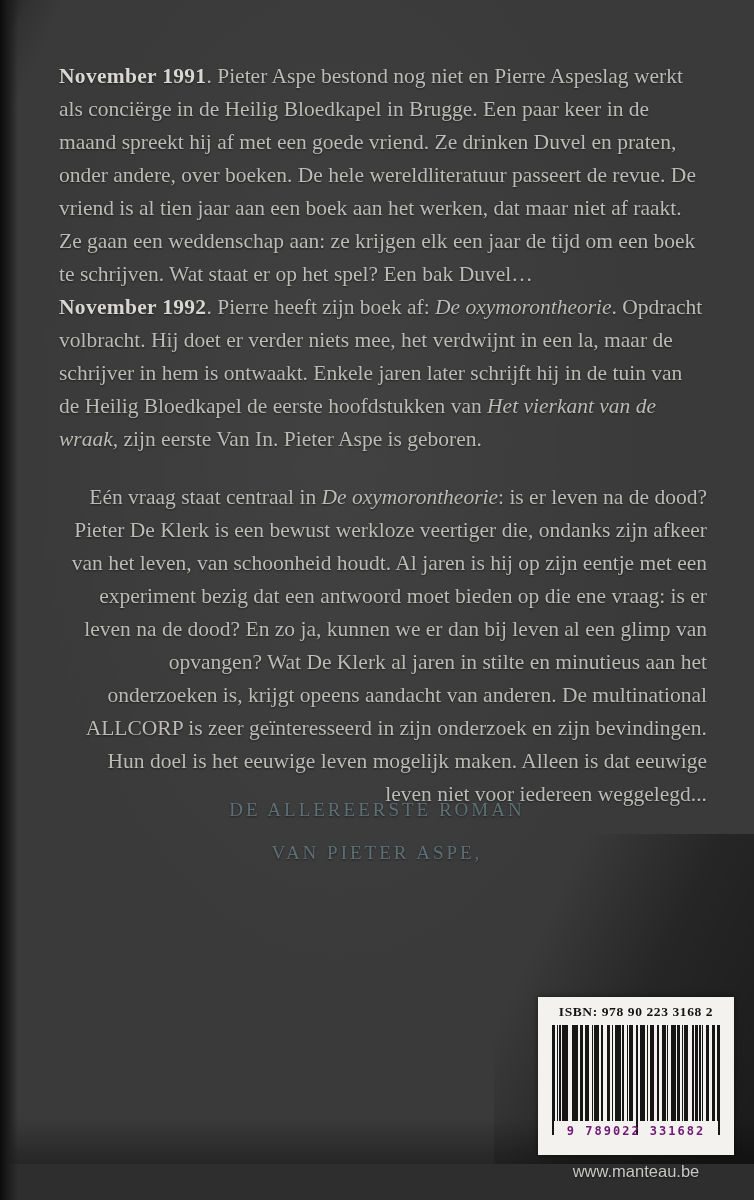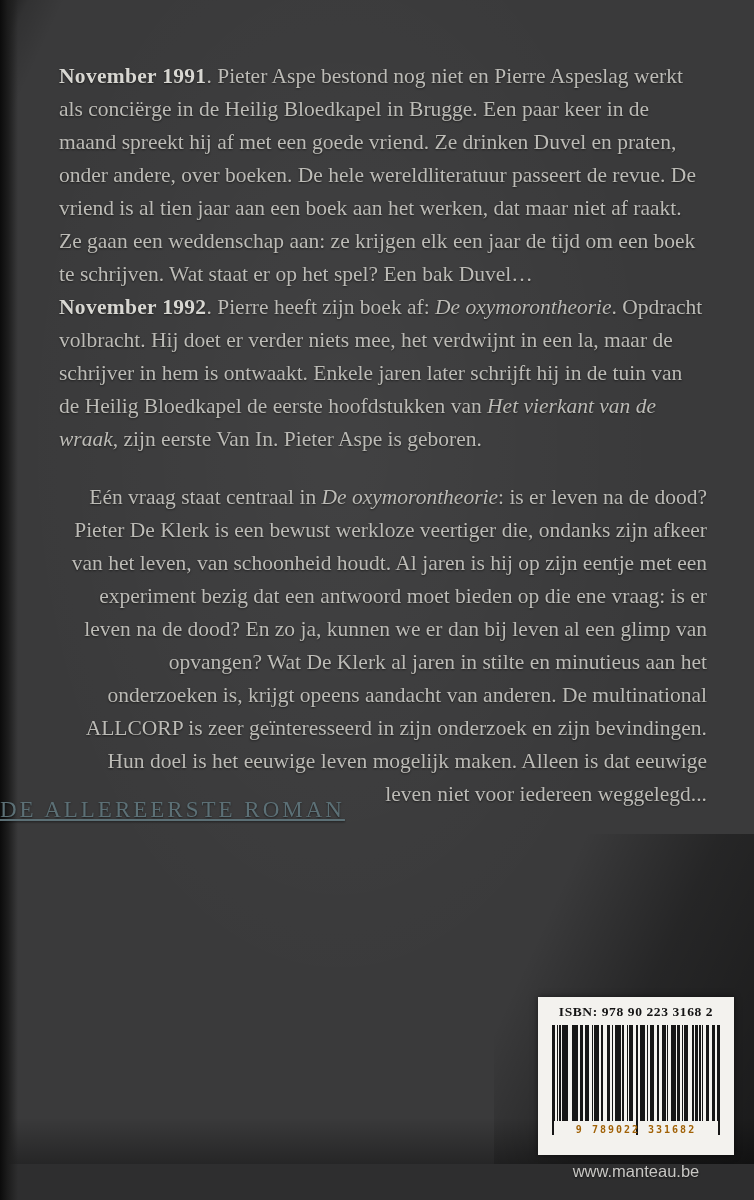--- a/index.html
+++ b/index.html
@@ -31,24 +31,23 @@
     color:#bcbbb6;font-size:21.5px;line-height:33px;
     text-align:left;
     text-shadow:0 1px 2px rgba(0,0,0,0.55);
   }
   .blurb p{margin:0;}
   .blurb p.gap{margin-top:25px;text-align:right;}
   .blurb strong{font-weight:bold;color:#d8d7d2;letter-spacing:0.3px;}
   .blurb em{font-style:italic;font-family:Liberation Serif, serif;}
   .tagline{
     position:absolute;left:0;top:788px;width:754px;
-    color:#5c7076;
-    font-size:23px;line-height:43px;letter-spacing:3px;
+    text-align:center;color:#5c7076;
+    font-size:19px;line-height:43px;letter-spacing:3px;
     text-shadow:0 1px 2px rgba(0,0,0,0.5);
-    text-decoration:underline;
   }
   .publisher{
     position:absolute;left:338px;top:1142px;
     color:#eceae7;font-family:"Liberation Sans", sans-serif;
     font-size:30px;font-weight:500;letter-spacing:0.5px;
     text-shadow:0 1px 2px rgba(0,0,0,0.5);
   }
   .barcode-box{
     position:absolute;left:538px;top:997px;width:196px;height:158px;
     background:#f3f2ee;box-shadow:0 0 6px rgba(0,0,0,0.5);
@@ -63,22 +62,22 @@
     background-image:
       repeating-linear-gradient(90deg,#161616 0 2px, transparent 2px 7px),
       repeating-linear-gradient(90deg,#161616 0 3px, transparent 3px 11px),
       repeating-linear-gradient(90deg,#161616 0 1px, transparent 1px 5px);
   }
   .bars .guard{position:absolute;top:0;width:2px;height:110px;background:#161616;}
   .bars .guard.left{left:0;}
   .bars .guard.mid{left:50%;}
   .bars .guard.right{right:0;}
   .digits{
-    position:relative;margin-top:3px;text-align:center;color:#a16207;
-    font-family:"DejaVu Sans Mono", monospace;font-size:10px;font-weight:bold;
+    position:relative;margin-top:3px;text-align:center;color:#701a75;
+    font-family:"DejaVu Sans Mono", monospace;font-size:12px;font-weight:bold;
     letter-spacing:2px;
   }
   .website{
     position:absolute;left:538px;top:1162px;width:196px;text-align:center;
     color:#c8c7c4;font-family:"Liberation Sans", sans-serif;font-size:16.5px;
     text-shadow:0 1px 2px rgba(0,0,0,0.6);
   }
 </style>
 </head>
 <body>
@@ -88,20 +87,21 @@
   <div class="spine-shadow"></div>
 
   <div class="blurb">
     <p><strong>November 1991</strong><span>. Pieter Aspe bestond nog niet en Pierre Aspeslag werkt als conciërge in de Heilig Bloedkapel in Brugge. Een paar keer in de maand spreekt hij af met een goede vriend. Ze drinken Duvel en praten, onder andere, over boeken. De hele wereldliteratuur passeert de revue. De vriend is al tien jaar aan een boek aan het werken, dat maar niet af raakt. Ze gaan een weddenschap aan: ze krijgen elk een jaar de tijd om een boek te schrijven. Wat staat er op het spel? Een bak Duvel…</span></p>
     <p><strong>November 1992</strong><span>. Pierre heeft zijn boek af: </span><em>De oxymorontheorie</em><span>. Opdracht volbracht. Hij doet er verder niets mee, het verdwijnt in een la, maar de schrijver in hem is ontwaakt. Enkele jaren later schrijft hij in de tuin van de Heilig Bloedkapel de eerste hoofdstukken van </span><em>Het vierkant van de wraak</em><span>, zijn eerste Van In. Pieter Aspe is geboren.</span></p>
     <p class="gap"><span>Eén vraag staat centraal in </span><em>De oxymorontheorie</em><span>: is er leven na de dood? Pieter De Klerk is een bewust werkloze veertiger die, ondanks zijn afkeer van het leven, van schoonheid houdt. Al jaren is hij op zijn eentje met een experiment bezig dat een antwoord moet bieden op die ene vraag: is er leven na de dood? En zo ja, kunnen we er dan bij leven al een glimp van opvangen? Wat De Klerk al jaren in stilte en minutieus aan het onderzoeken is, krijgt opeens aandacht van anderen. De multinational ALLCORP is zeer geïnteresseerd in zijn onderzoek en zijn bevindingen. Hun doel is het eeuwige leven mogelijk maken. Alleen is dat eeuwige leven niet voor iedereen weggelegd...</span></p>
   </div>
 
   <div class="tagline">
     <div>DE ALLEREERSTE ROMAN</div>
+    <div>VAN PIETER ASPE,</div>
   </div>
 
 
   <div class="barcode-box">
     <div class="isbn">ISBN: 978 90 223 3168 2</div>
     <div class="bars">
       <span class="guard left"></span>
       <span class="guard mid"></span>
       <span class="guard right"></span>
     </div>

